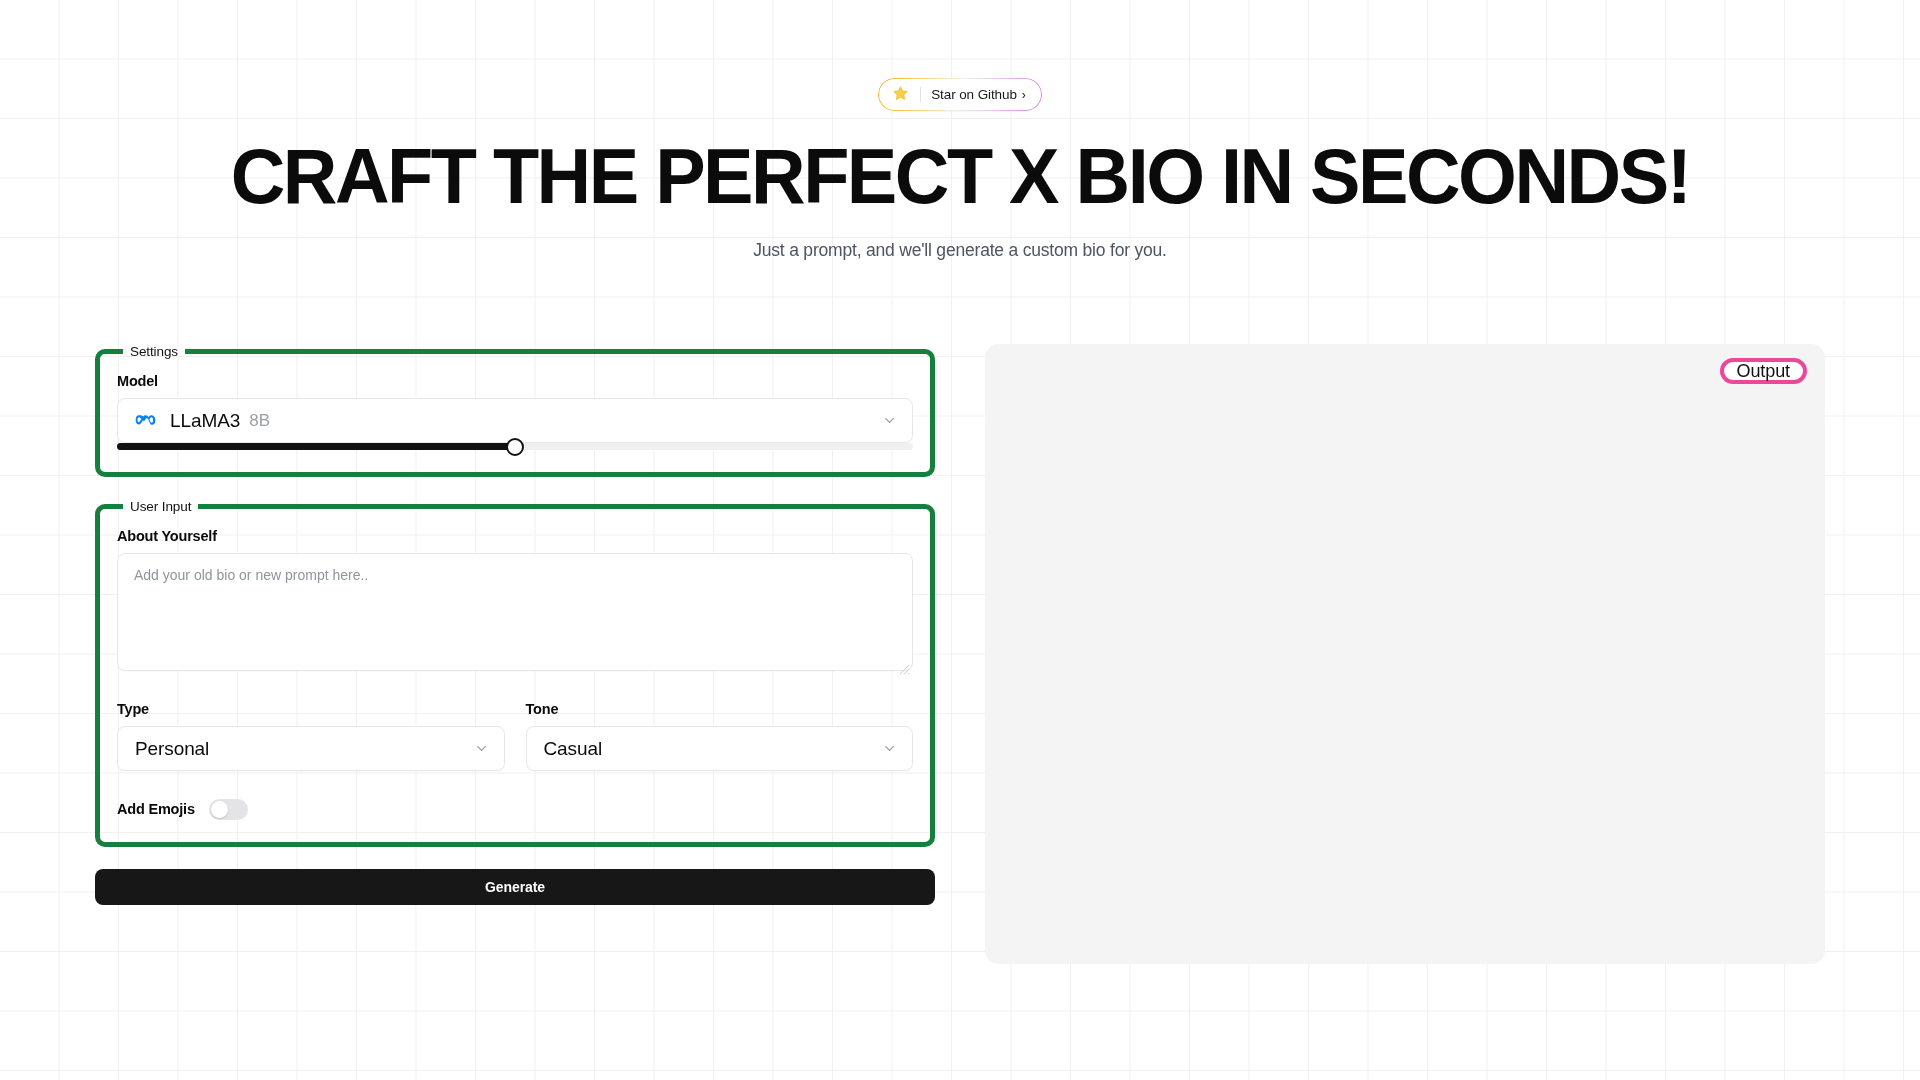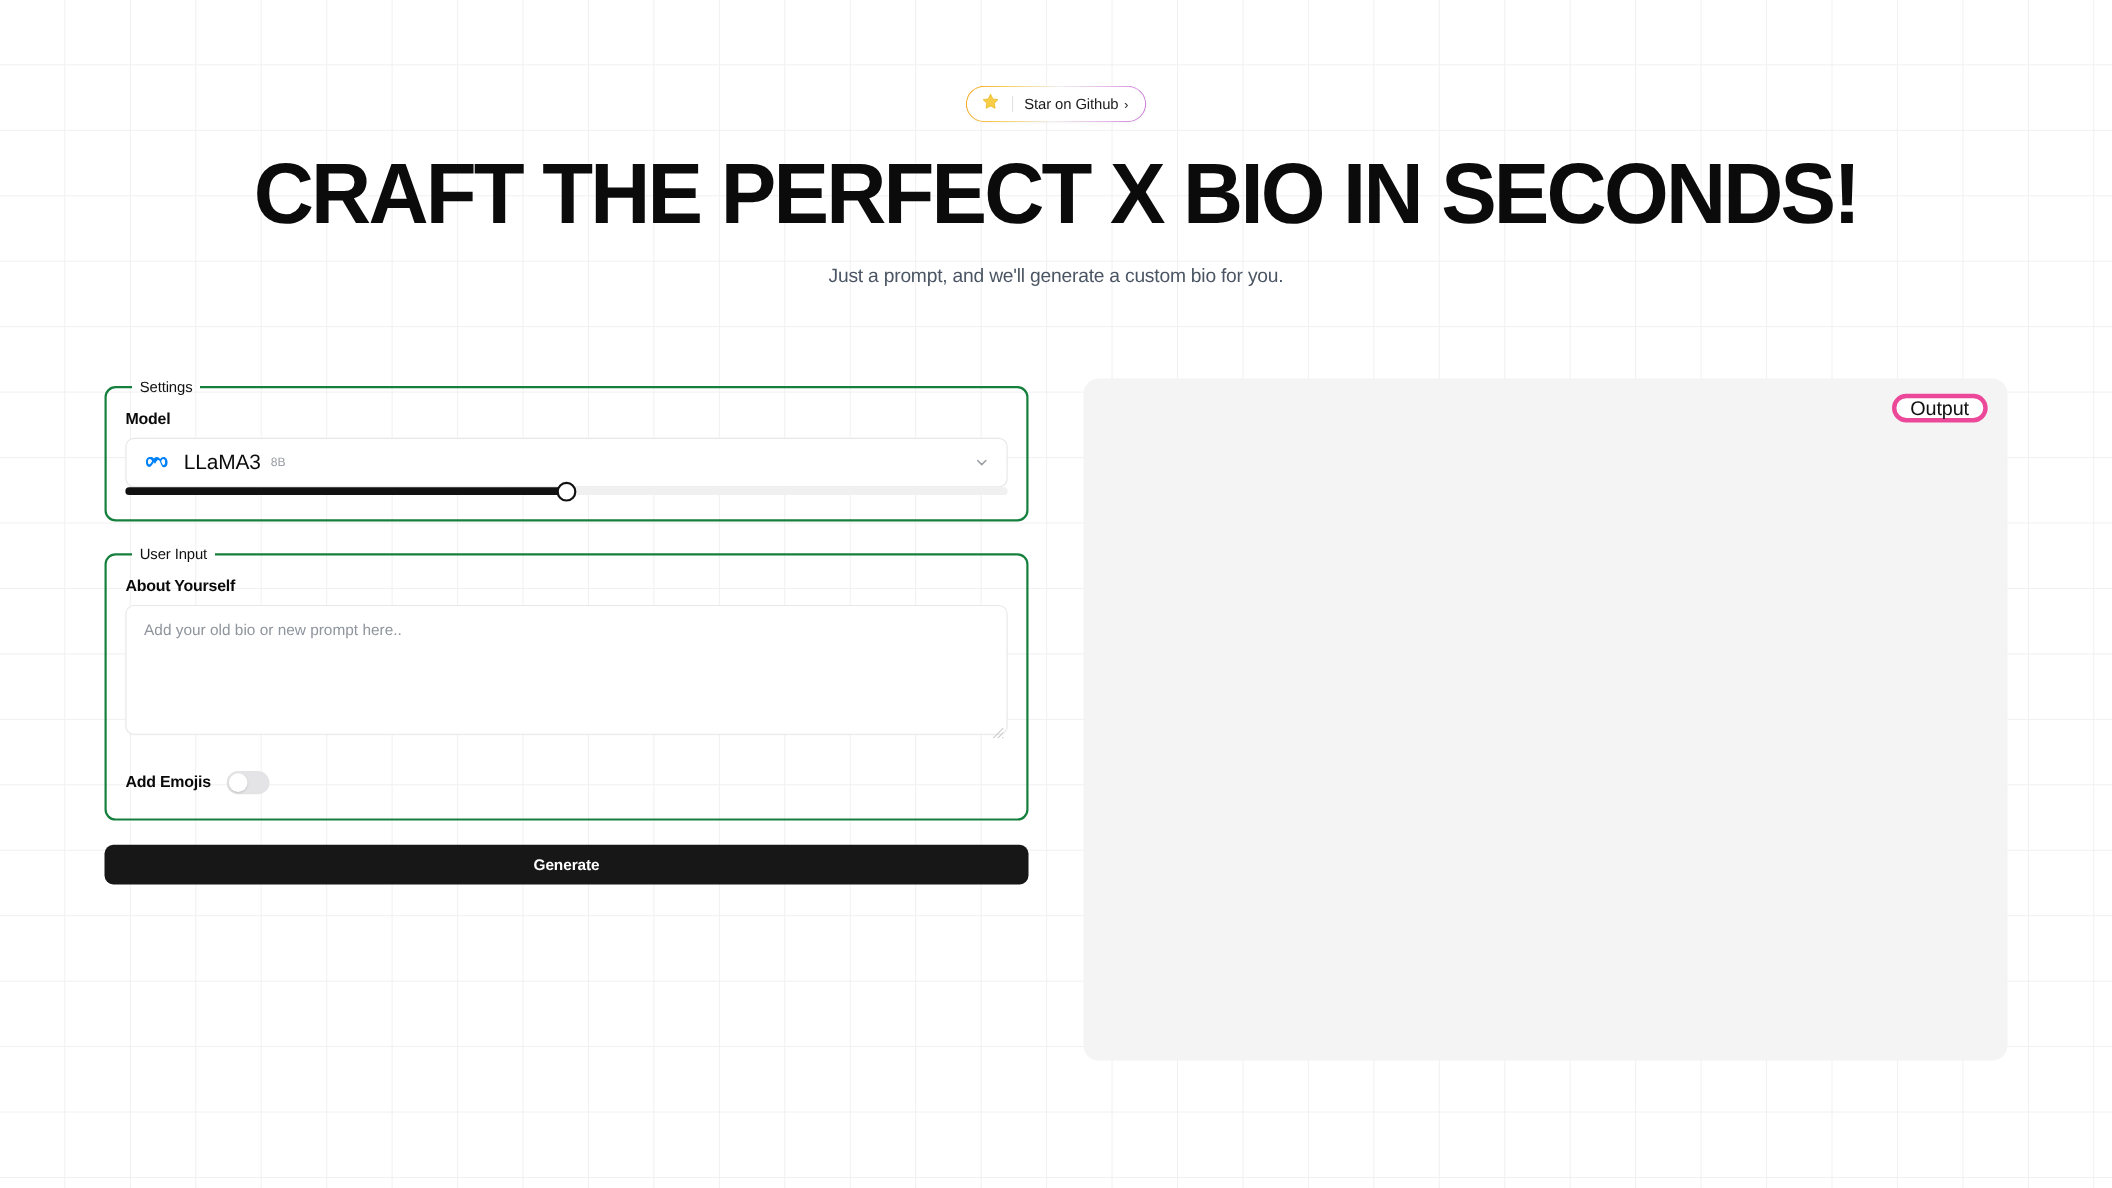--- a/index.html
+++ b/index.html
@@ -106,21 +106,21 @@
     padding: 0 95px;
     gap: 50px;
     align-items: flex-start;
   }
 
   .left-col { width: 840px; flex: 0 0 840px; }
   .right-col { flex: 1; }
 
   
   fieldset.panel {
-    border: 2px solid #15803d;
+    border: 5px solid #15803d;
     border-radius: 10px;
     padding: 14px 17px 22px 17px;
     background: transparent;
   }
   fieldset.panel > legend {
     font-size: 13.5px;
     font-weight: 400;
     color: #111111;
     padding: 0 7px;
     margin-left: 6px;
@@ -148,21 +148,21 @@
     cursor: pointer;
     position: relative;
     box-shadow: 0 1px 1.5px rgba(0,0,0,0.02);
   }
   .select-box .sel-text {
     font-size: 19px;
     color: #0b0b0b;
     letter-spacing: -0.1px;
   }
   .select-box .sel-sub {
-    font-size: 11px;
+    font-size: 17px;
     color: #9aa0a6;
     margin-left: 9px;
   }
   .select-box .chevron {
     margin-left: auto;
     color: #9aa0a6;
     display: flex;
     align-items: center;
   }
   .meta-logo { margin-right: 14px; display: flex; align-items: center; }
@@ -378,20 +378,44 @@
 
       <div class="textarea-wrap">
         <textarea class="textarea-box" placeholder="Add your old bio or new prompt here.." style=""></textarea>
         <span class="resize-grip">
           <svg width="11" height="11" viewBox="0 0 12 12">
               <path d="M11 1L1 11M11 5.5L5.5 11M11 10L10 11" stroke="#c9c9c9" stroke-width="1"></path>
             </svg>
         </span>
       </div>
 
+      <div class="row-two">
+        <div>
+          <label class="field-label">Type</label>
+          <div class="select-box">
+            <span class="sel-text">Personal</span>
+            <span class="chevron">
+              <svg width="15" height="15" viewBox="0 0 24 24" fill="none" stroke="#9aa0a6" stroke-width="2.2" stroke-linecap="round" stroke-linejoin="round">
+                  <polyline points="6 9 12 15 18 9"></polyline>
+                </svg>
+            </span>
+          </div>
+        </div>
+        <div>
+          <label class="field-label">Tone</label>
+          <div class="select-box">
+            <span class="sel-text">Casual</span>
+            <span class="chevron">
+              <svg width="15" height="15" viewBox="0 0 24 24" fill="none" stroke="#9aa0a6" stroke-width="2.2" stroke-linecap="round" stroke-linejoin="round">
+                  <polyline points="6 9 12 15 18 9"></polyline>
+                </svg>
+            </span>
+          </div>
+        </div>
+      </div>
 
       <div class="emoji-row">
         <label class="field-label">Add Emojis</label>
         <div class="toggle">
           <div class="knob"></div>
         </div>
       </div>
     </fieldset>
 
     <button class="generate-btn">Generate</button>

